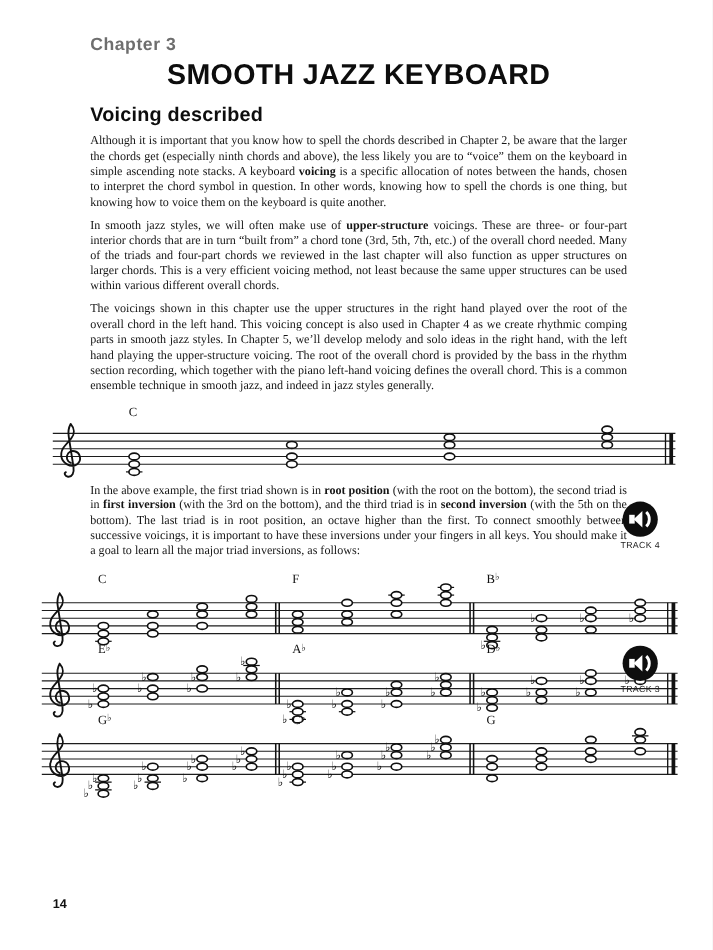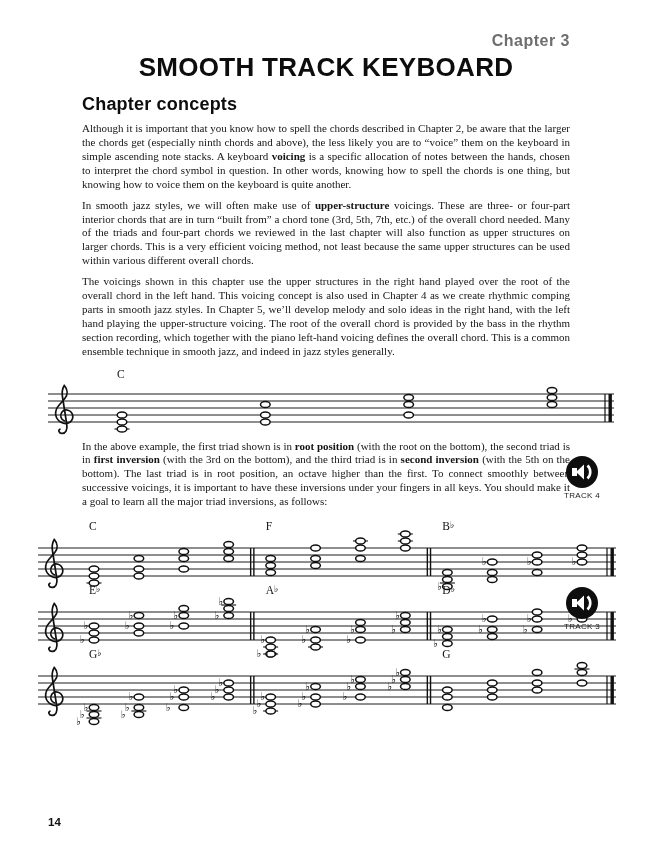--- a/index.html
+++ b/index.html
@@ -1,20 +1,20 @@
 <!DOCTYPE html>
 <html><head>
 <meta charset="utf-8">
 <style>
   html,body{margin:0;padding:0;background:#e8e8e8;}
   .page{position:relative;width:648px;height:864px;background:#ffffff;overflow:hidden;
         font-family:"Liberation Serif",serif;color:#151515;}
   .content{position:absolute;left:0;top:0;width:648px;padding:30px 78px 0 82px;box-sizing:border-box;}
   .chapter{font-family:"Liberation Sans",sans-serif;font-weight:bold;font-size:16px;
-           color:#6e6e6e;text-align:right;letter-spacing:.5px;margin:2px 0 3px 0;}
+           color:#6e6e6e;text-align:left;letter-spacing:.5px;margin:2px 0 3px 0;}
   .title{font-family:"Liberation Sans",sans-serif;font-weight:bold;font-size:26px;line-height:1.08;
          text-align:center;color:#0d0d0d;letter-spacing:.3px;margin:0 0 13px 0;}
   h2{font-family:"Liberation Sans",sans-serif;font-weight:bold;font-size:18px;color:#0d0d0d;
      margin:10px 0 7px 0;letter-spacing:.2px;}
   p.body{font-size:11px;line-height:13.9px;text-align:justify;margin:0 0 7px 0;}
   p.body b{font-weight:bold;}
   .sysbox{display:block;}
   .sys-intro{margin:0 0 16px -34px;height:58px;}
   .sys-row{margin:0 0 0 -44px;height:64px;}
   .rows{margin-top:5px;}
@@ -37,24 +37,24 @@
            font-weight:bold;font-size:11.5px;color:#111;}
 </style>
 </head>
 <body>
 
 <div class="page">
   <div class="content">
 
     <div class="chapter">Chapter 3</div>
     <div class="title">
-      <div>SMOOTH TRACK KEYBOARD</div>
+      <div>SMOOTH JAZZ KEYBOARD</div>
     </div>
 
-    <h2>Chapter concepts</h2>
+    <h2>Voicing described</h2>
     <p class="body"><span>Although it is important that you know how to spell the chords described in Chapter 2, be aware that the larger the chords get (especially ninth chords and above), the less likely you are to “voice” them on the keyboard in simple ascending note stacks. A keyboard </span><b>voicing</b><span> is a specific allocation of notes between the hands, chosen to interpret the chord symbol in question. In other words, knowing how to spell the chords is one thing, but knowing how to voice them on the keyboard is quite another.</span></p>
     <p class="body"><span>In smooth jazz styles, we will often make use of </span><b>upper-structure</b><span> voicings. These are three- or four-part interior chords that are in turn “built from” a chord tone (3rd, 5th, 7th, etc.) of the overall chord needed. Many of the triads and four-part chords we reviewed in the last chapter will also function as upper structures on larger chords. This is a very efficient voicing method, not least because the same upper structures can be used within various different overall chords.</span></p>
     <p class="body"><span>The voicings shown in this chapter use the upper structures in the right hand played over the root of the overall chord in the left hand. This voicing concept is also used in Chapter 4 as we create rhythmic comping parts in smooth jazz styles. In Chapter 5, we’ll develop melody and solo ideas in the right hand, with the left hand playing the upper-structure voicing. The root of the overall chord is provided by the bass in the rhythm section recording, which together with the piano left-hand voicing defines the overall chord. This is a common ensemble technique in smooth jazz, and indeed in jazz styles generally.</span></p>
 
 
     <div class="sysbox sys-intro">
         <svg width="566" height="56" viewBox="0 0 566 56">
           <line class="sl" x1="0" x2="566" y1="28" y2="28"></line>
           <line class="sl" x1="0" x2="566" y1="35" y2="35"></line>
           <line class="sl" x1="0" x2="566" y1="42" y2="42"></line>

